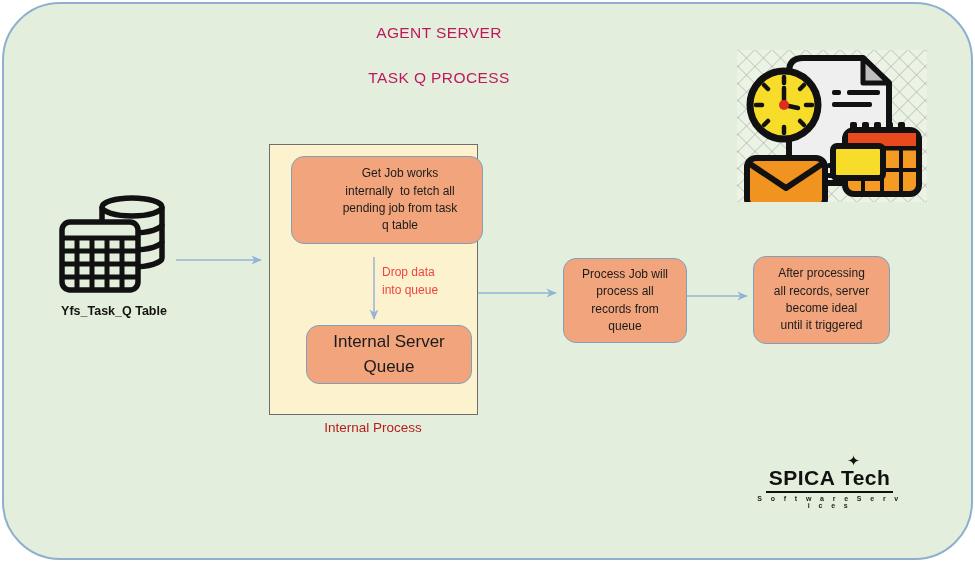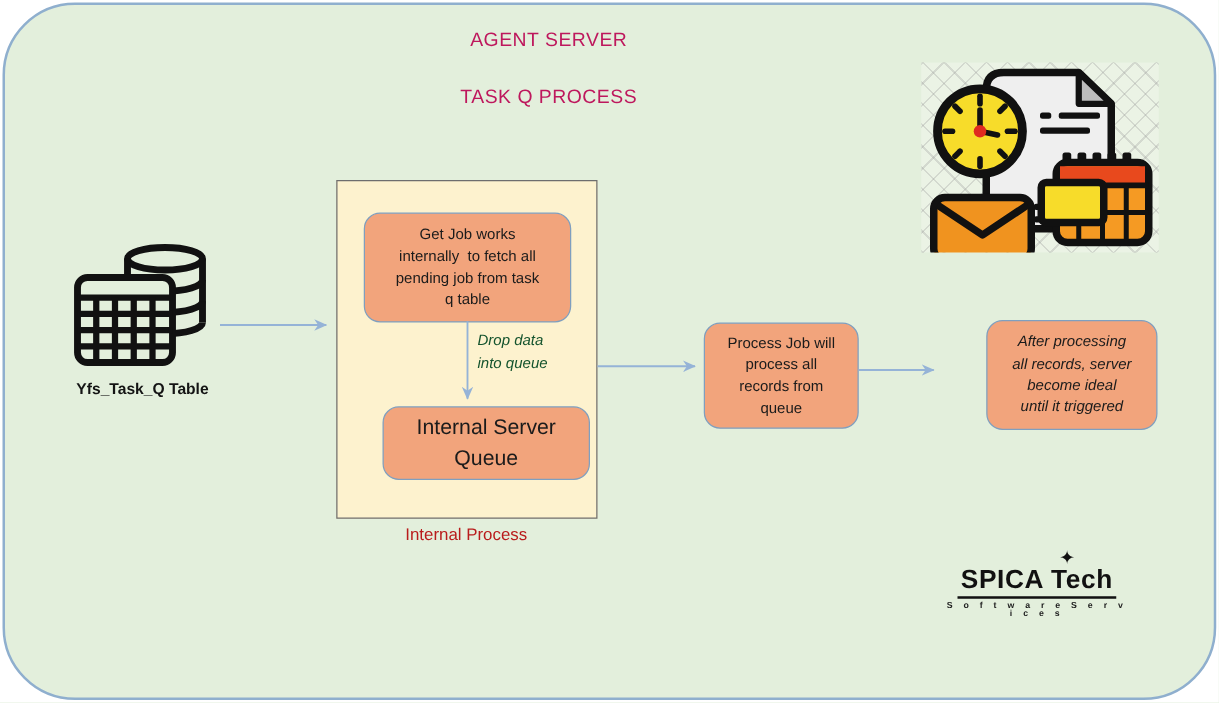--- a/index.html
+++ b/index.html
@@ -25,33 +25,33 @@
     border-radius:13px;
     display:flex;align-items:center;justify-content:center;
     text-align:center;font-size:12px;color:#1b1b1b;line-height:1.45;
     white-space:pre-wrap;
   }
   .container-box{
     position:absolute;left:269px;top:144px;width:207px;height:269px;
     background:var(--container-bg,#FDF2CE);
     border:1.6px solid var(--container-border,#6E6E6E);
   }
-  .small-label{font-size:12px;color:#14532d;line-height:1.5;white-space:pre-wrap;font-style:italic;}
+  .small-label{font-size:12px;color:#ef4444;line-height:1.5;white-space:pre-wrap;}
   .caption{font-size:13.5px;color:#b91c1c;text-align:center;}
   .src-label{font-size:12.5px;font-weight:600;color:#141414;text-align:center;}
   .connectors{position:absolute;inset:0;pointer-events:none;}
   .conn{stroke:var(--arrow,#95B3D7);stroke-width:1.5;fill:none;}
   .arrowhead{fill:var(--arrow,#95B3D7);}
   .icon-pad{
     background:
       repeating-linear-gradient(45deg, rgba(150,150,150,.28) 0 1.3px, transparent 1.3px 12px),
       repeating-linear-gradient(135deg, rgba(150,150,150,.28) 0 1.3px, transparent 1.3px 12px),
       rgba(255,255,255,.28);
   }
-  .logo{position:absolute;left:752px;top:452px;width:155px;text-align:center;color:#111;}
+  .logo{position:absolute;left:752px;top:466px;width:155px;text-align:center;color:#111;}
   .logo-brand{
     position:relative;display:inline-block;
     font-weight:bold;font-size:21px;letter-spacing:.5px;
     border-bottom:2.4px solid #111;padding:0 3px 1px 3px;
   }
   .logo-star{
     position:absolute;left:64%;top:-13px;font-size:15px;color:#111;
     font-weight:normal;line-height:1;
   }
   .logo-tagline{
@@ -139,38 +139,38 @@
       <line x1="4" y1="57" x2="80" y2="57"></line>
       <line x1="4" y1="70" x2="80" y2="70"></line>
       <line x1="4" y1="83" x2="80" y2="83"></line>
     </g>
   </svg>
 </div>
 <div class="abs src-label" style="left:34px;top:304px;width:160px;">Yfs_Task_Q Table</div>
 
 <div class="container-box"></div>
 
-<div class="node" style="left:291px;top:170px;width:164px;height:86px;">Get Job works
+<div class="node" style="left:291px;top:156px;width:164px;height:86px;padding-left:26px;">Get Job works
 internally  to fetch all
 pending job from task
 q table</div>
 
 <div class="abs small-label" style="left:382px;top:263px;width:80px;text-align:left;">Drop data
 into queue</div>
 
 <div class="node" style="left:306px;top:325px;width:164px;height:57px;font-size:17px;">Internal Server Queue</div>
 
 <div class="abs caption" style="left:293px;top:420px;width:160px;">Internal Process</div>
 
 <div class="node" style="left:563px;top:258px;width:122px;height:83px;">Process Job will
 process all
 records from
 queue</div>
 
-<div class="node" style="left:789px;top:256px;width:135px;height:86px;font-style:italic;">After processing
+<div class="node" style="left:753px;top:256px;width:135px;height:86px;">After processing
 all records, server
 become ideal
 until it triggered</div>
 
 <svg class="connectors" width="975" height="562" viewBox="0 0 975 562">
   <defs>
     <marker id="ah" viewBox="0 0 10 10" refX="8" refY="5" markerWidth="8" markerHeight="8" orient="auto">
       <path class="arrowhead" d="M0 1.2 L8.6 5 L0 8.8 L2.6 5 Z"></path>
     </marker>
   </defs>

